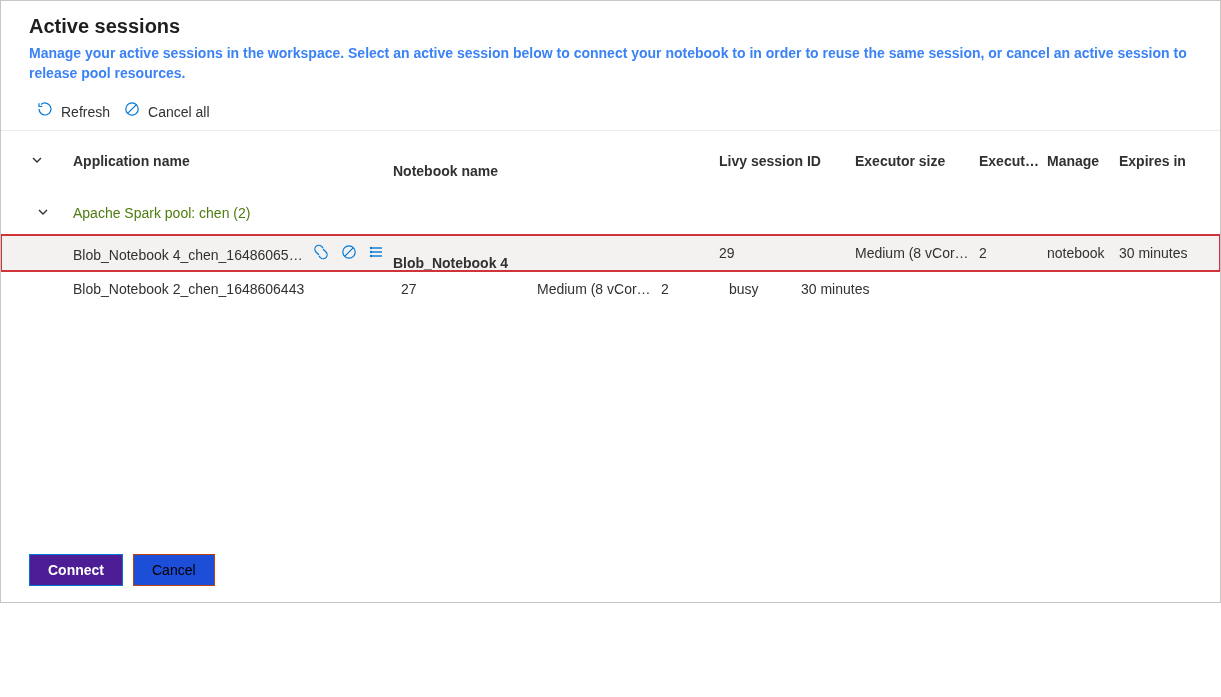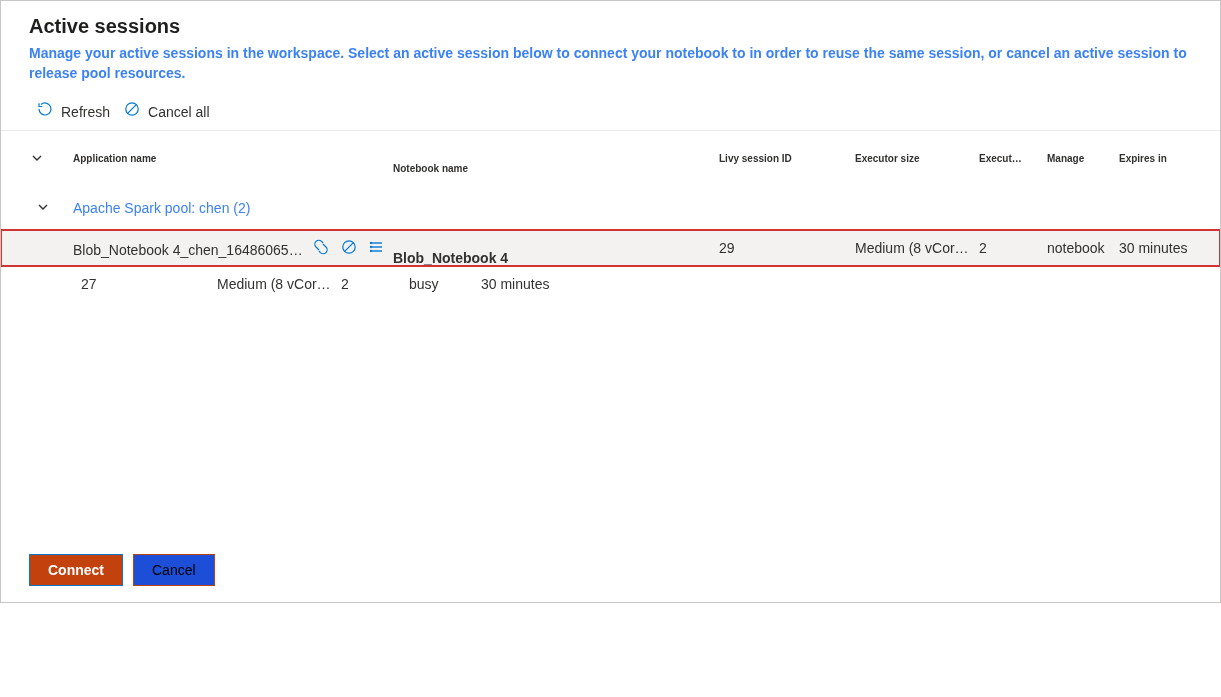--- a/index.html
+++ b/index.html
@@ -52,38 +52,38 @@
     .toolbar-btn svg { stroke: #0078d4; }
     .table-area {
       flex: 1;
       overflow: auto;
     }
     .table-header {
       display: flex;
       align-items: center;
       padding: 12px 0 12px 0;
       font-weight: 600;
-      font-size: 10px;
+      font-size: 14px;
       color: #323130;
     }
     .col-chevron { width: 72px; display:flex; justify-content:center; }
     .col-app { width: 320px; padding-right: 8px; overflow: hidden; text-overflow: ellipsis; white-space: nowrap; }
     .col-nb { width: 318px; margin-top: 20px; }
     .col-livy { width: 144px; padding-left: 8px; }
     .col-exec-size { width: 124px; overflow:hidden; text-overflow:ellipsis; white-space:nowrap; }
     .col-exec-count { width: 68px; overflow:hidden; text-overflow:ellipsis; white-space:nowrap; }
     .col-status { width: 72px; }
     .col-expires { width: 90px; }
 
     .group-row {
       display: flex;
       align-items: center;
       padding: 14px 0 14px 0;
       font-size: 14px;
-      color: #3b82f6;
+      color: #4d7c0f;
     }
     .group-row .col-chevron { justify-content: flex-start; padding-left: 36px; }
     .group-label { font-weight: 400; }
 
     .data-row {
       display: flex;
       align-items: center;
       height: 36px;
       font-size: 14px;
     }
@@ -121,21 +121,21 @@
     .btn {
       height: 32px;
       padding: 0 18px;
       font-size: 14px;
       border: 1px solid #c2410c;
       background: #1d4ed8;
       cursor: pointer;
       font-family: inherit;
     }
     .btn.primary {
-      background: #c2410c;
+      background: #4c1d95;
       color: #fff;
       border: 1px solid #0078d4;
       font-weight: 600;
     }
   </style>
 </head>
 <body>
 
 <div class="panel">
 
@@ -227,20 +227,23 @@
       <div class="col-nb">Blob_Notebook 4</div>
       <div class="col-livy">29</div>
       <div class="col-exec-size">Medium (8 vCor…</div>
       <div class="col-exec-count">2</div>
       <div class="col-status">notebook</div>
       <div class="col-expires">30 minutes</div>
     </div>
 
     <div class="data-row">
       <div class="col-chevron"></div>
+      <div class="col-app">
+        <span class="app-name-text">Blob_Notebook 2_chen_1648606443</span>
+      </div>
       <div class="col-livy">27</div>
       <div class="col-exec-size">Medium (8 vCor…</div>
       <div class="col-exec-count">2</div>
       <div class="col-status">busy</div>
       <div class="col-expires">30 minutes</div>
     </div>
 
   </div>
 
   <div class="footer">

